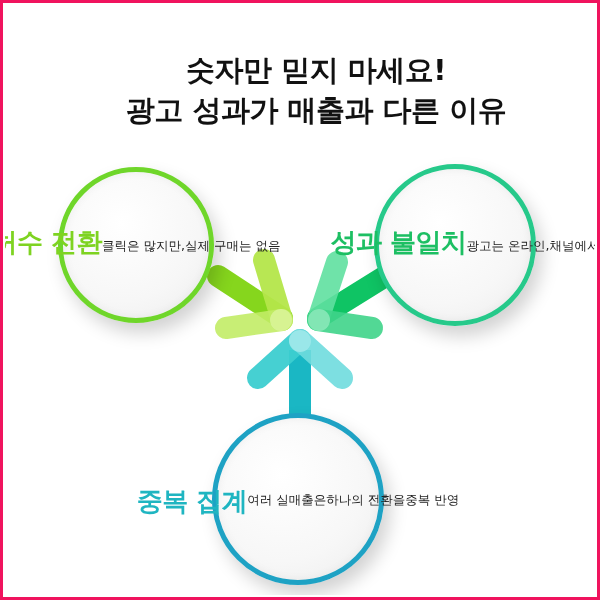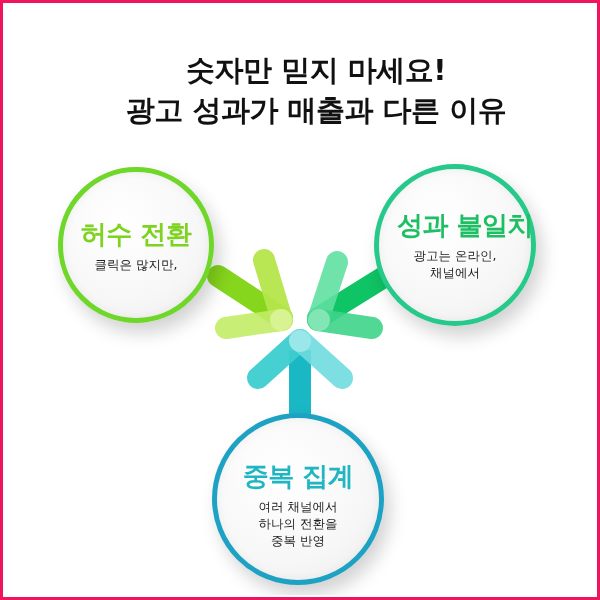--- a/index.html
+++ b/index.html
@@ -20,21 +20,21 @@
     position: absolute; left: 16px; top: 50px; width: 600px; text-align: center;
     font-weight: bold; font-size: 29px; line-height: 40px; color: #111111;
     letter-spacing: -0.5px; z-index: 5;
   }
   .headline div { white-space: nowrap; }
   .arrows { position: absolute; left: 0; top: 0; width: 600px; height: 600px; z-index: 3; }
   .circle {
     position: absolute; border-radius: 50%; box-sizing: border-box;
     background: radial-gradient(circle at 40% 35%, #ffffff 0%, #f7f7f7 60%, #ececec 100%);
     box-shadow: 6px 10px 18px rgba(0,0,0,0.18), inset 0 0 10px rgba(0,0,0,0.05);
-    display: flex; flex-direction: column; align-items: center; justify-content: center;
+    display: flex; flex-direction: row; align-items: center; justify-content: center;
     text-align: center; z-index: 4;
   }
   .circle .title {
     font-weight: bold; font-size: 26px; line-height: 32px; letter-spacing: -0.5px;
     white-space: nowrap; margin-bottom: 6px;
   }
   .circle .desc {
     font-size: 12.5px; line-height: 17px; color: #222222; white-space: nowrap;
   }
   .c-left {
@@ -84,26 +84,27 @@
     <line x1="300" y1="350" x2="300" y2="418" stroke="#1ab7c4" stroke-width="22" stroke-linecap="butt"></line>
     <line x1="258" y1="378" x2="300" y2="340" stroke="#3ccdd0" stroke-width="22" stroke-opacity="0.95"></line>
     <line x1="342" y1="378" x2="300" y2="340" stroke="#6fdbde" stroke-width="22" stroke-opacity="0.9"></line>
     <circle cx="300" cy="341" r="11" fill="#b3eef0" fill-opacity="0.65"></circle>
   </g>
 </svg>
 
 <div class="circle c-left">
   <div class="title">허수 전환</div>
   <div class="desc">클릭은 많지만,</div>
+  <div class="desc">실제 구매는 없음</div>
 </div>
 
 <div class="circle c-right">
   <div class="title">성과 불일치</div>
   <div class="desc">광고는 온라인,</div>
   <div class="desc">채널에서</div>
 </div>
 
 <div class="circle c-bottom">
   <div class="title">중복 집계</div>
-  <div class="desc">여러 채널에서</div>
+  <div class="desc">여러 실매출은</div>
   <div class="desc">하나의 전환을</div>
   <div class="desc">중복 반영</div>
 </div>
 
 </body></html>

